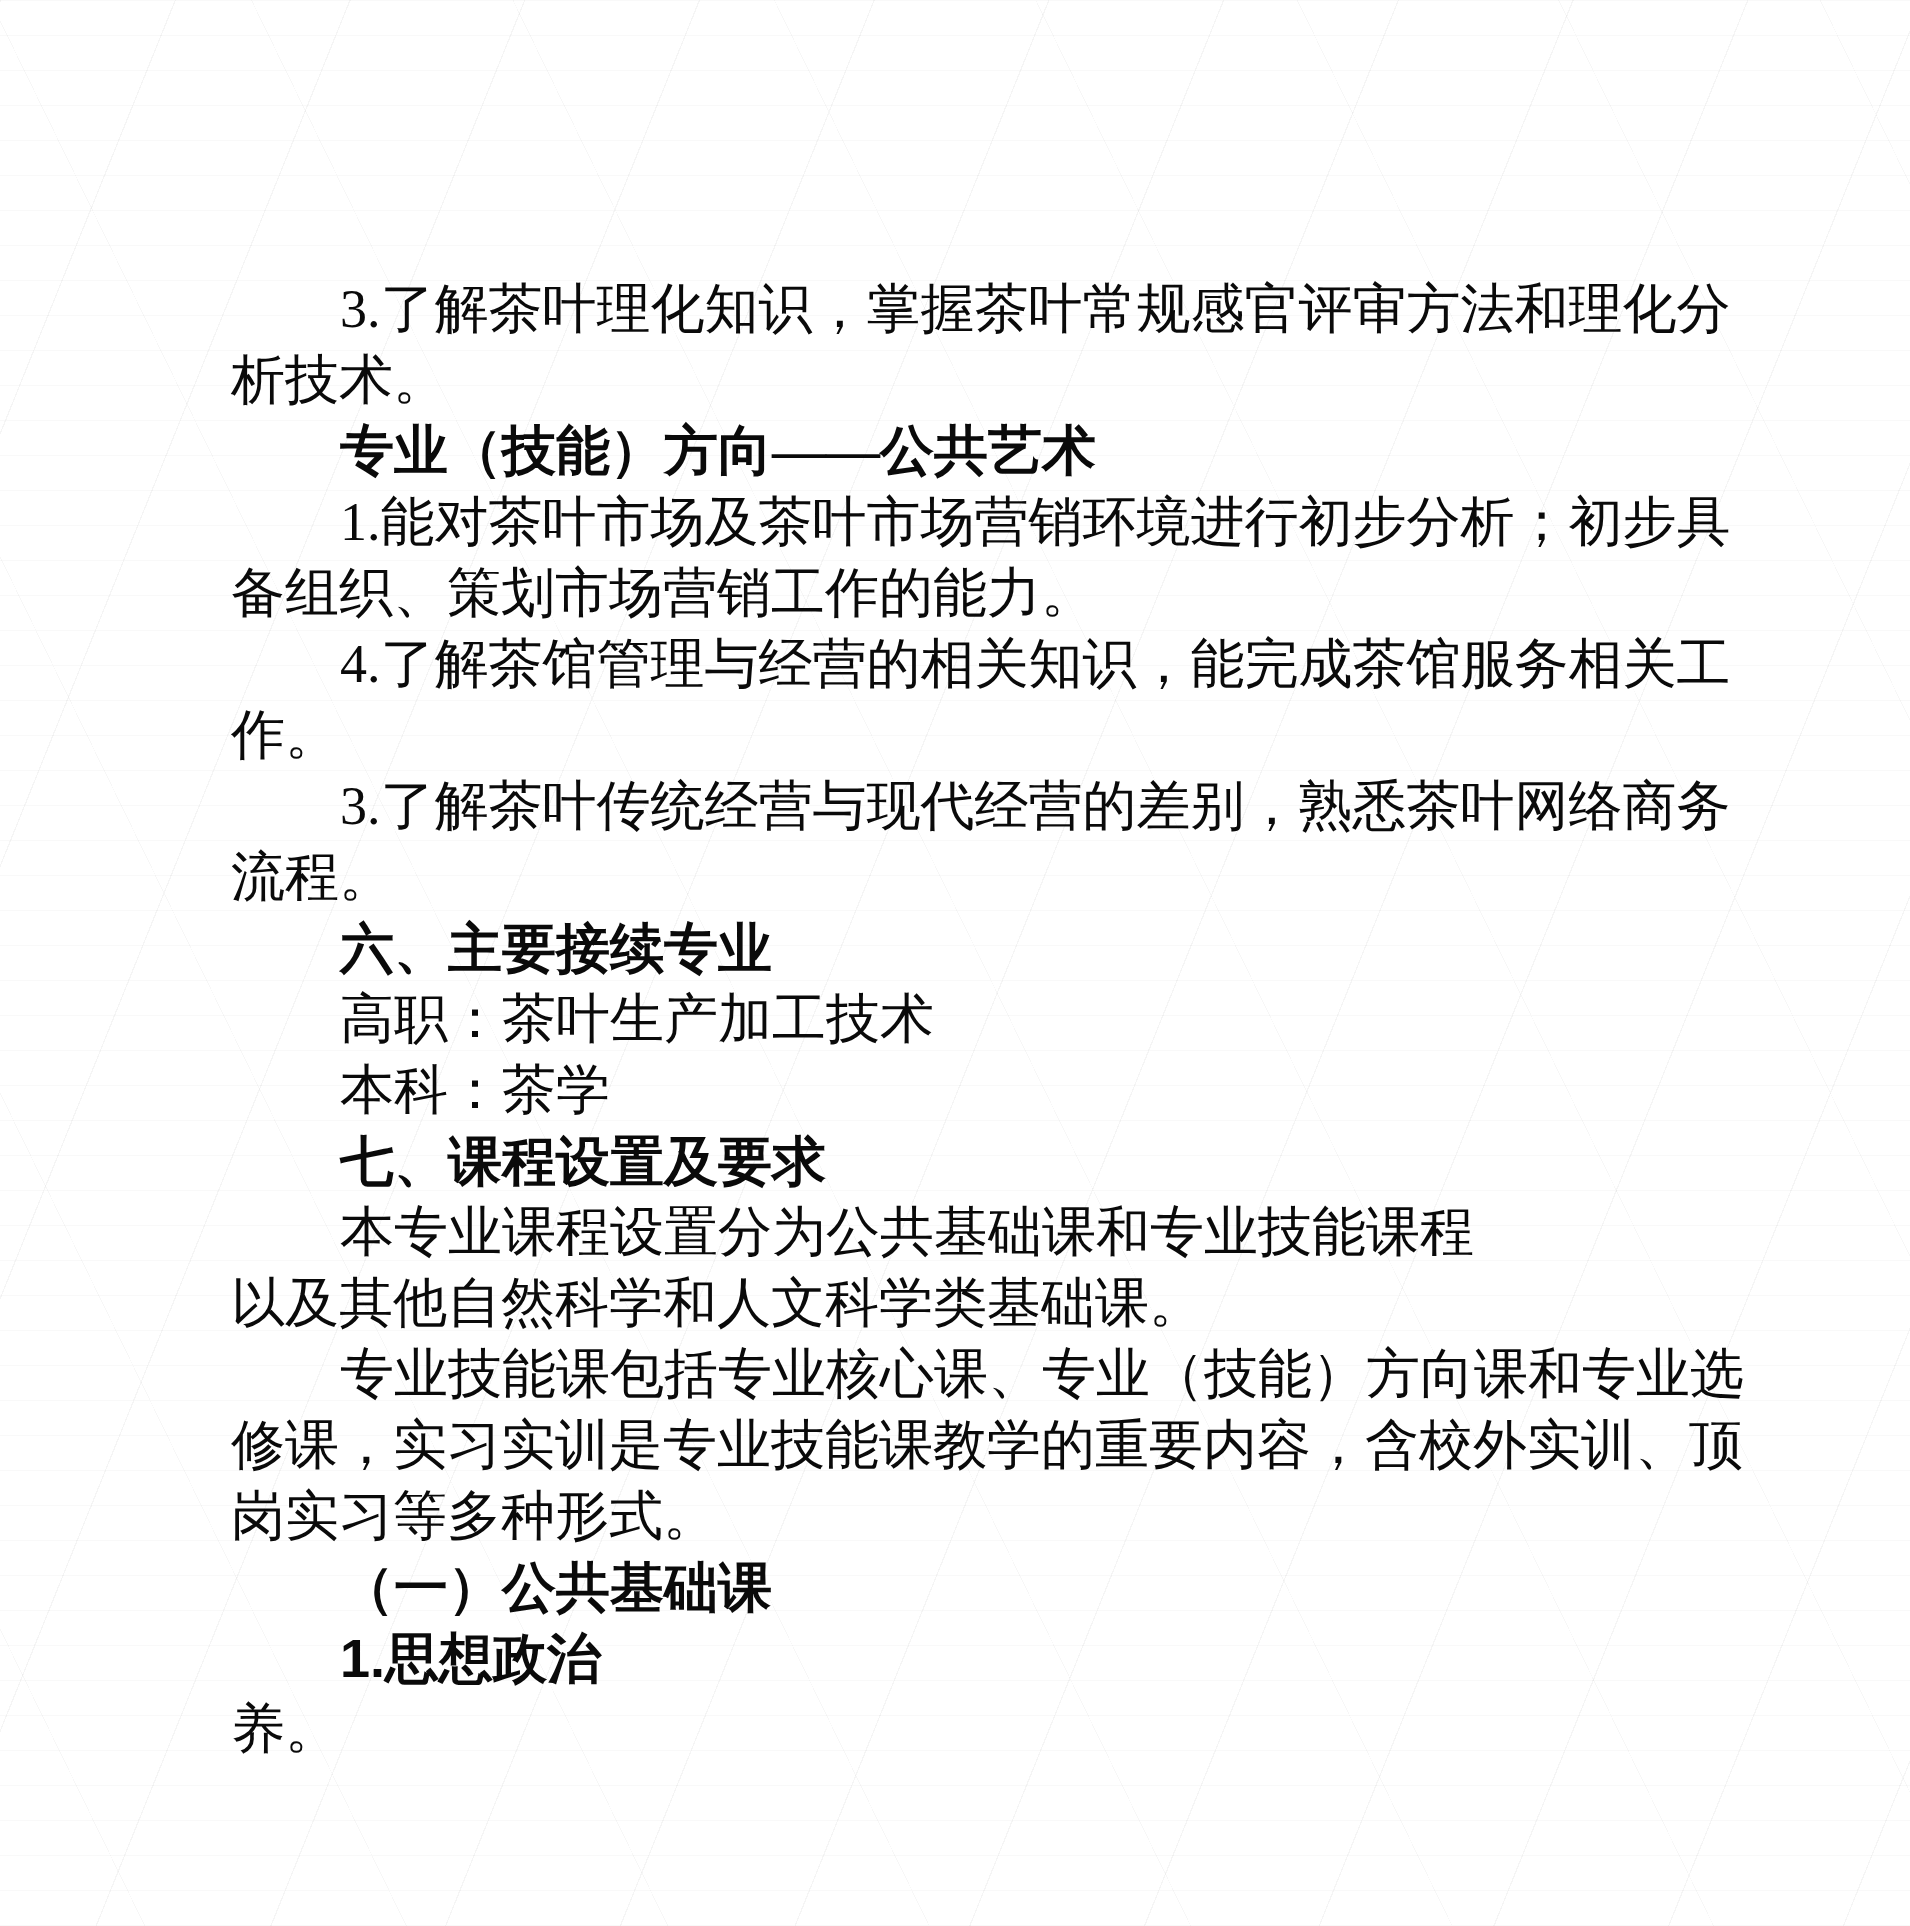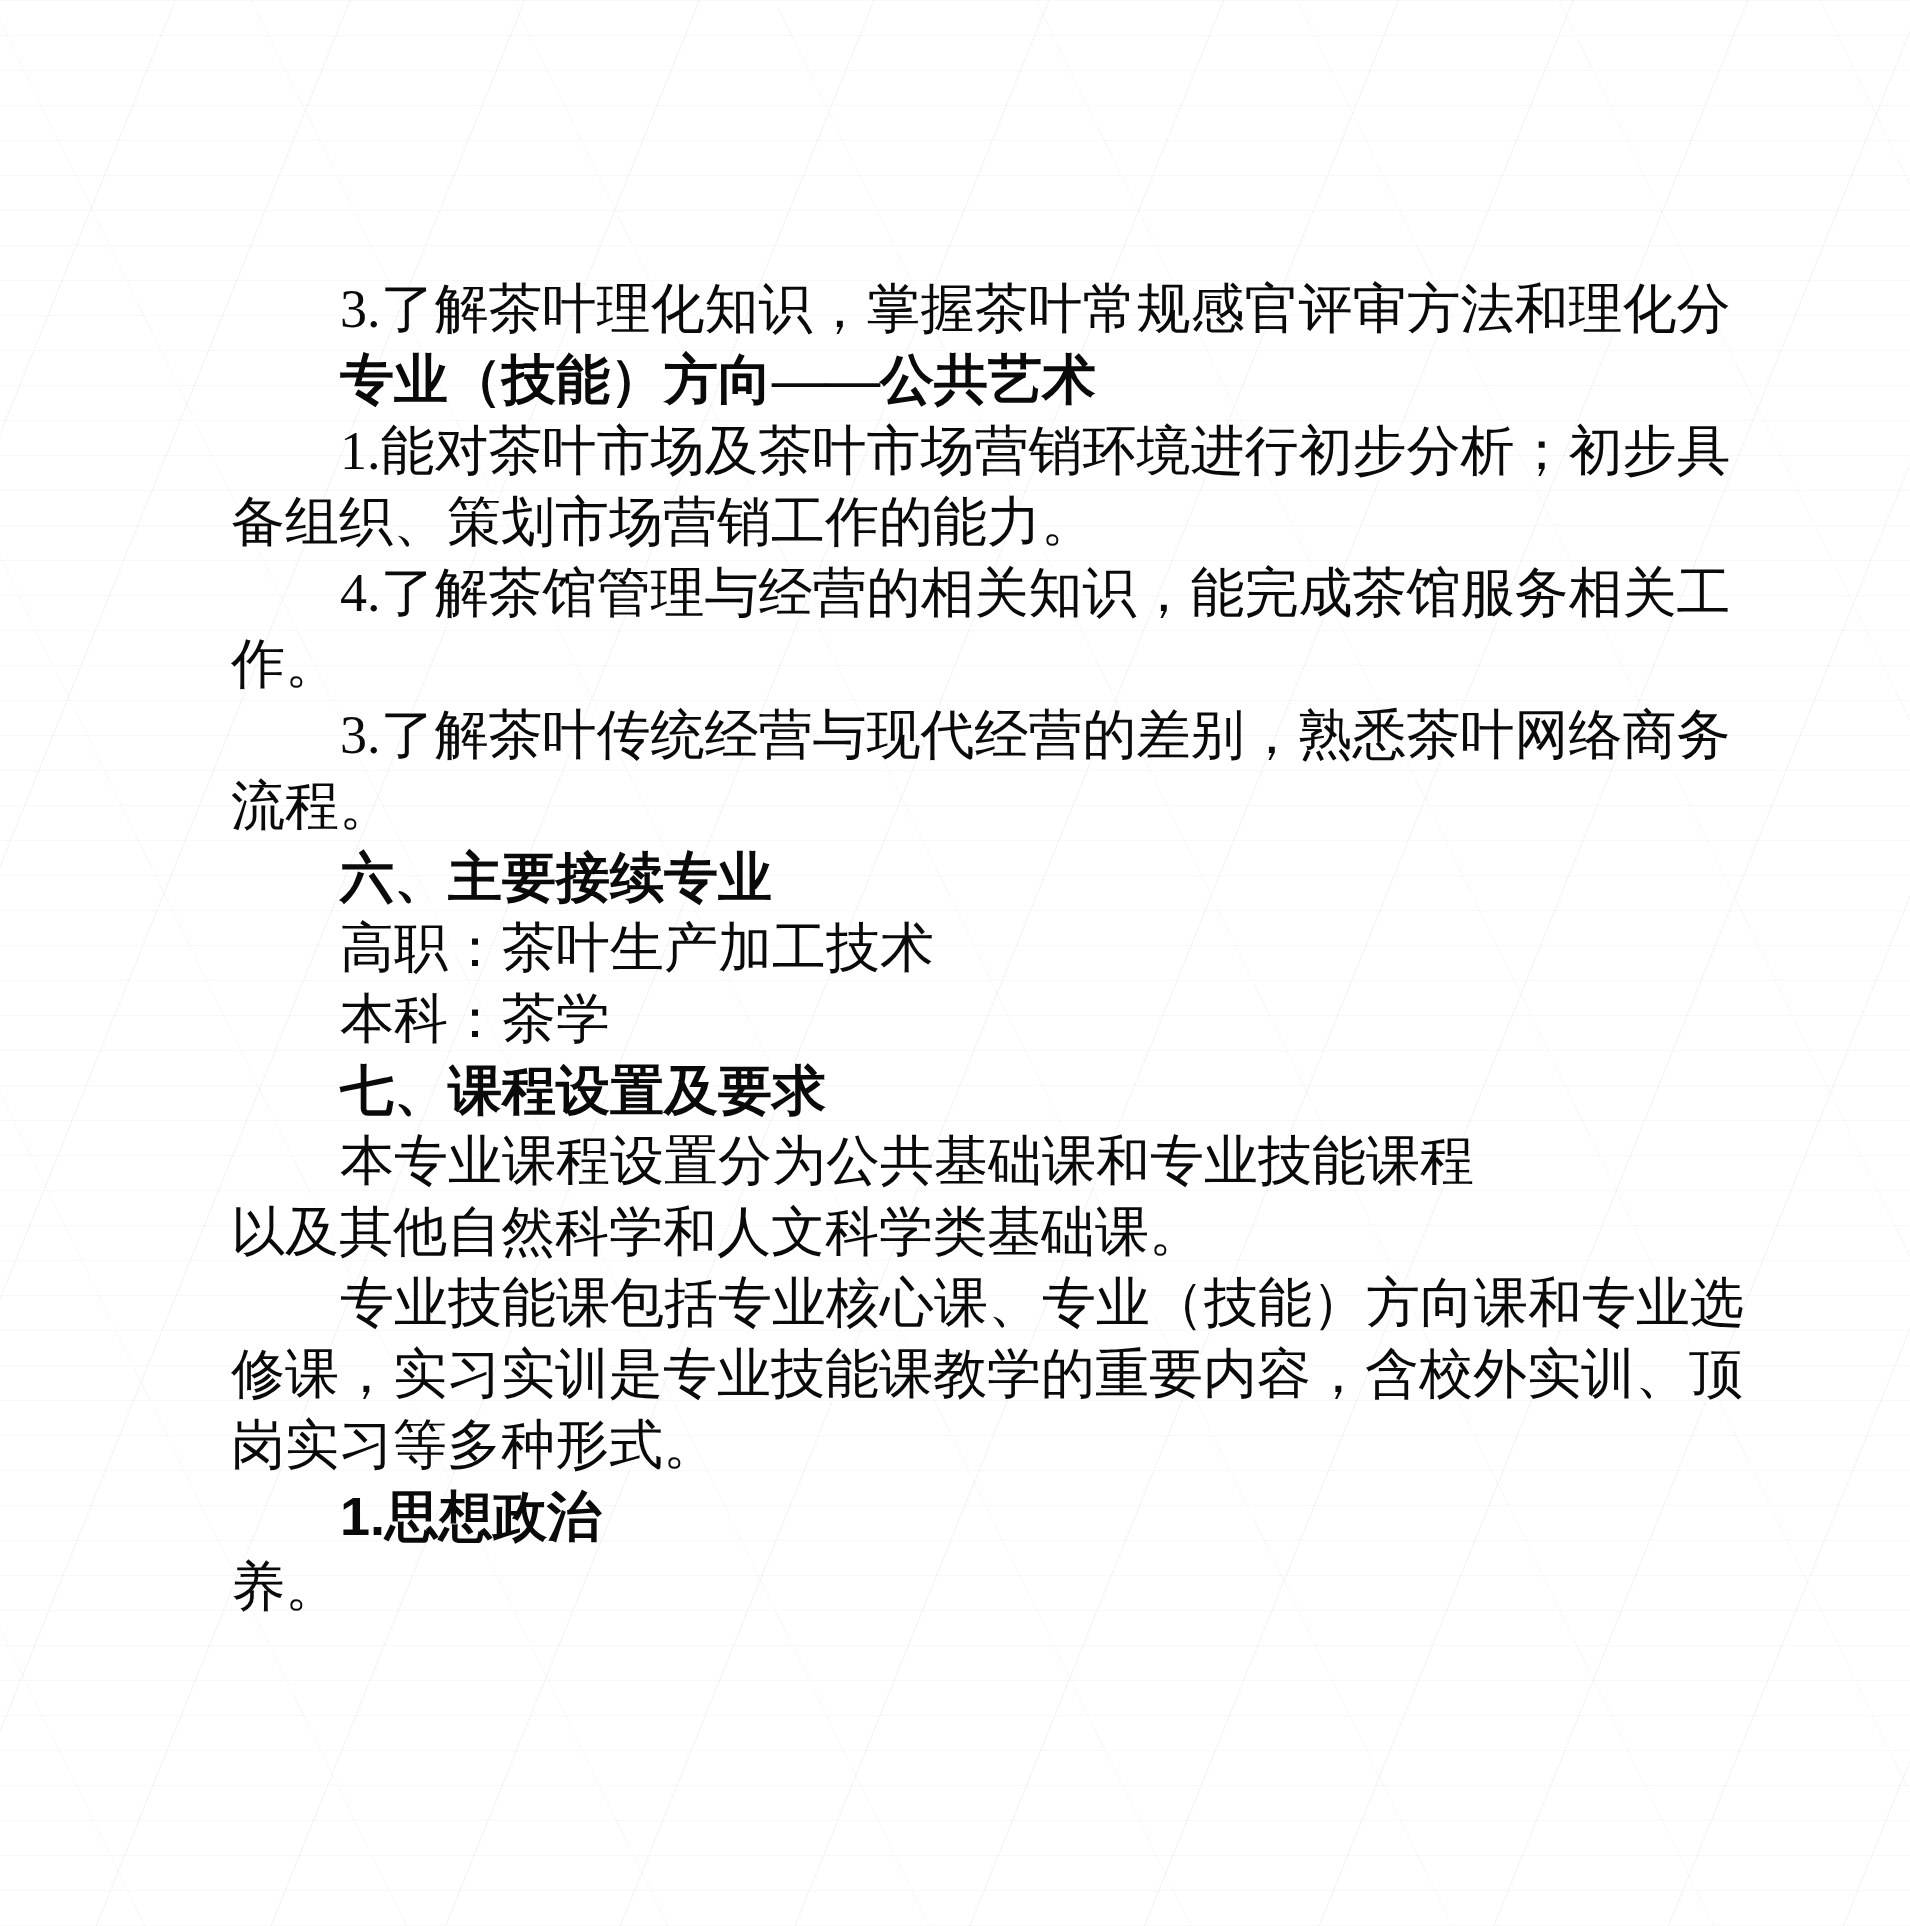--- a/index.html
+++ b/index.html
@@ -54,33 +54,35 @@
     font-family: "Liberation Sans", "DejaVu Sans", sans-serif;
   }
 </style>
 </head>
 <body>
 
 <div class="page">
   <div class="artifacts"></div>
   <div class="text-block">
       <div class="line indent">3.了解茶叶理化知识，掌握茶叶常规感官评审方法和理化分</div>
+      <div class="line">析技术。</div>
       <div class="line indent bold">专业（技能）方向——公共艺术</div>
       <div class="line indent">1.能对茶叶市场及茶叶市场营销环境进行初步分析；初步具</div>
       <div class="line">备组织、策划市场营销工作的能力。</div>
       <div class="line indent">4.了解茶馆管理与经营的相关知识，能完成茶馆服务相关工</div>
       <div class="line">作。</div>
       <div class="line indent">3.了解茶叶传统经营与现代经营的差别，熟悉茶叶网络商务</div>
       <div class="line">流程。</div>
       <div class="line indent heading">六、主要接续专业</div>
       <div class="line indent">高职：茶叶生产加工技术</div>
       <div class="line indent">本科：茶学</div>
       <div class="line indent heading">七、课程设置及要求</div>
       <div class="line indent">本专业课程设置分为公共基础课和专业技能课程</div>
       <div class="line">以及其他自然科学和人文科学类基础课。</div>
       <div class="line indent">专业技能课包括专业核心课、专业（技能）方向课和专业选</div>
       <div class="line">修课，实习实训是专业技能课教学的重要内容，含校外实训、顶</div>
       <div class="line">岗实习等多种形式。</div>
+      <div class="line indent heading">（一）公共基础课</div>
       <div class="line indent heading">1.思想政治</div>
       <div class="line">养。</div>
     </div>
 </div>
 
 
 </body></html>

